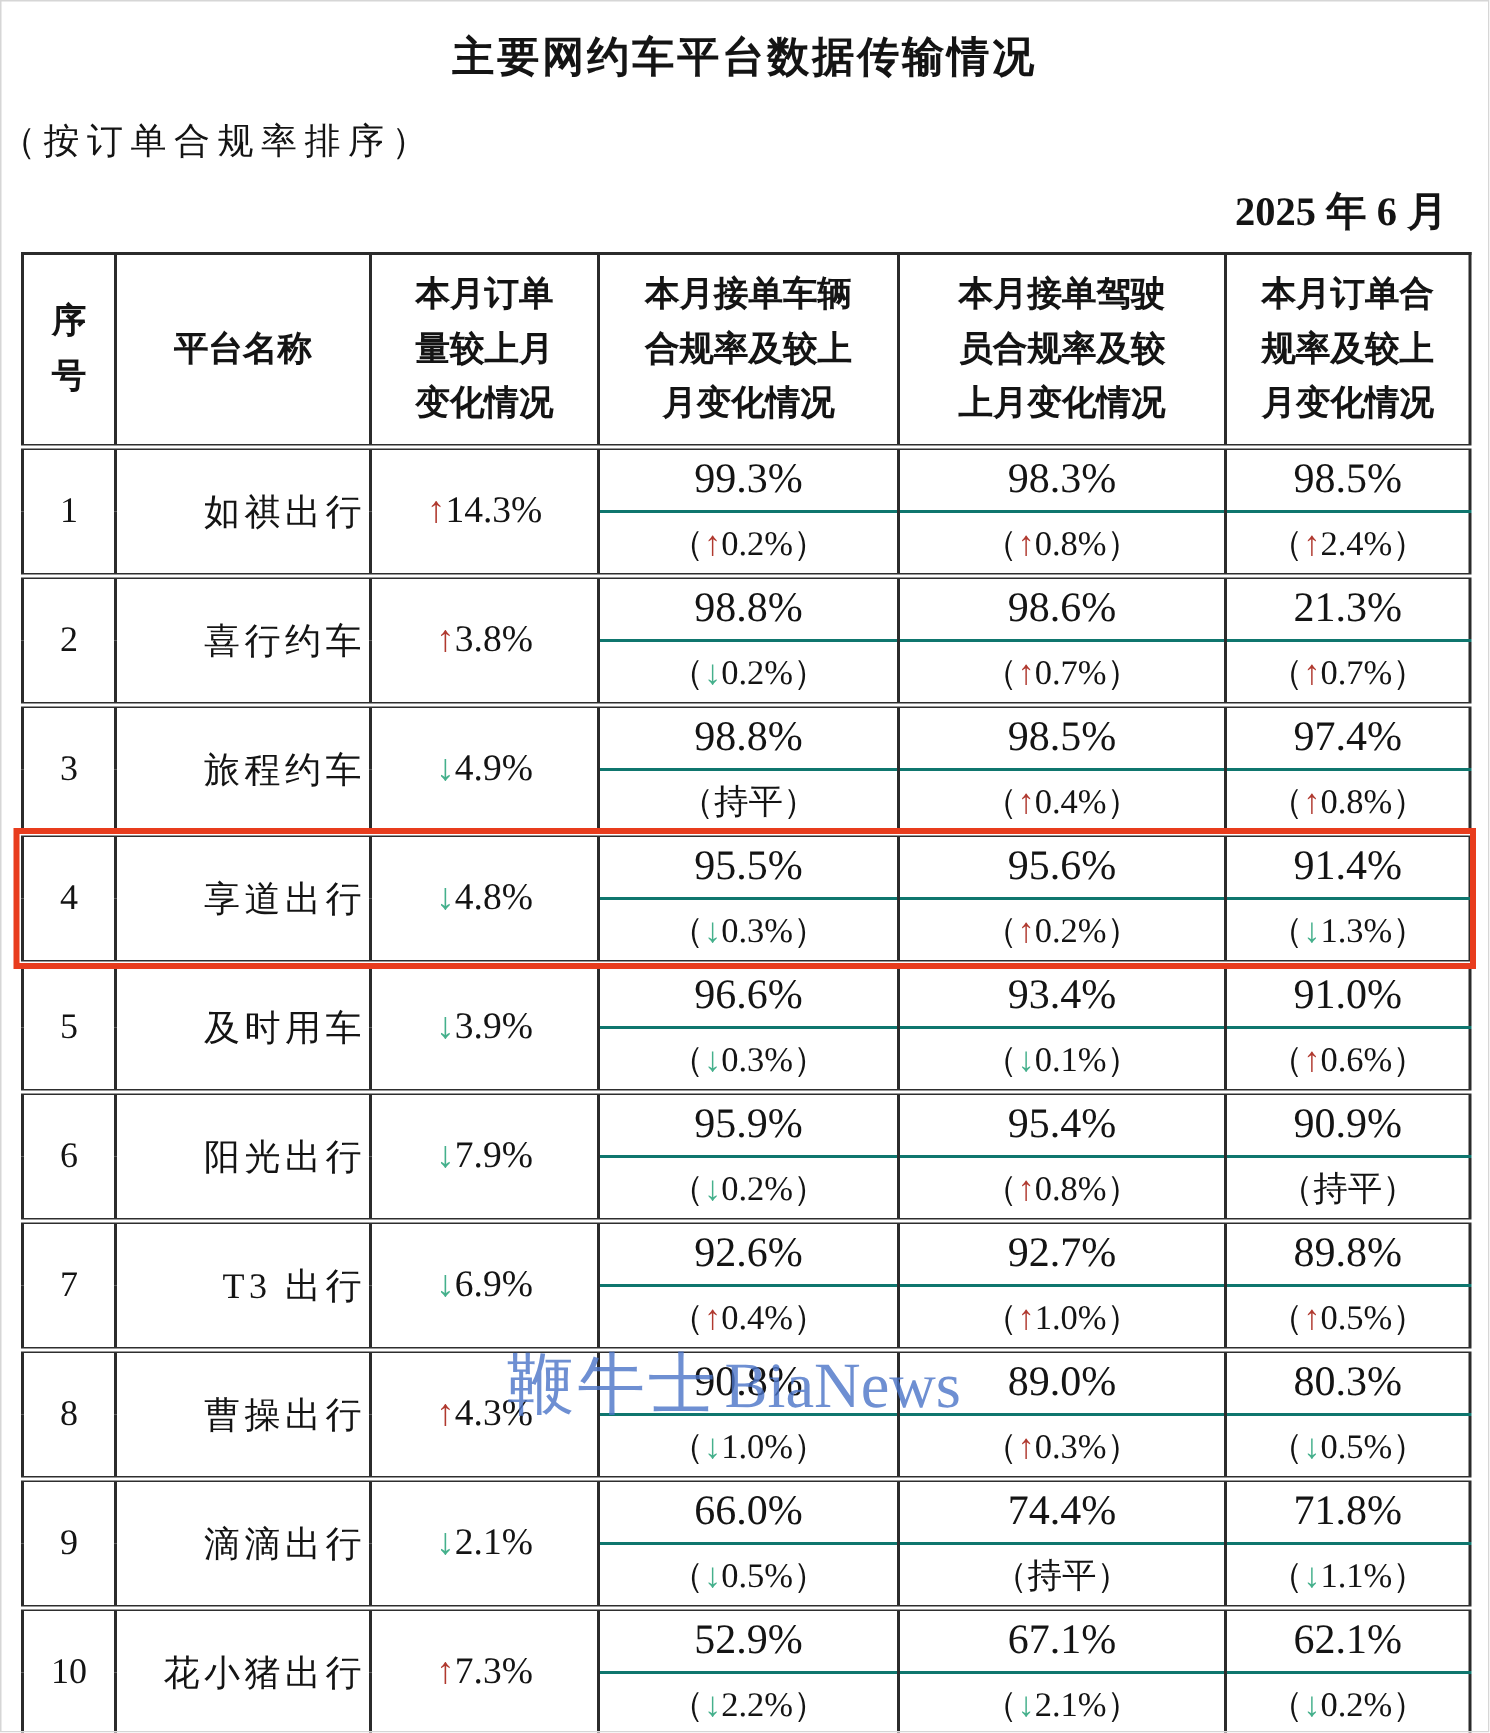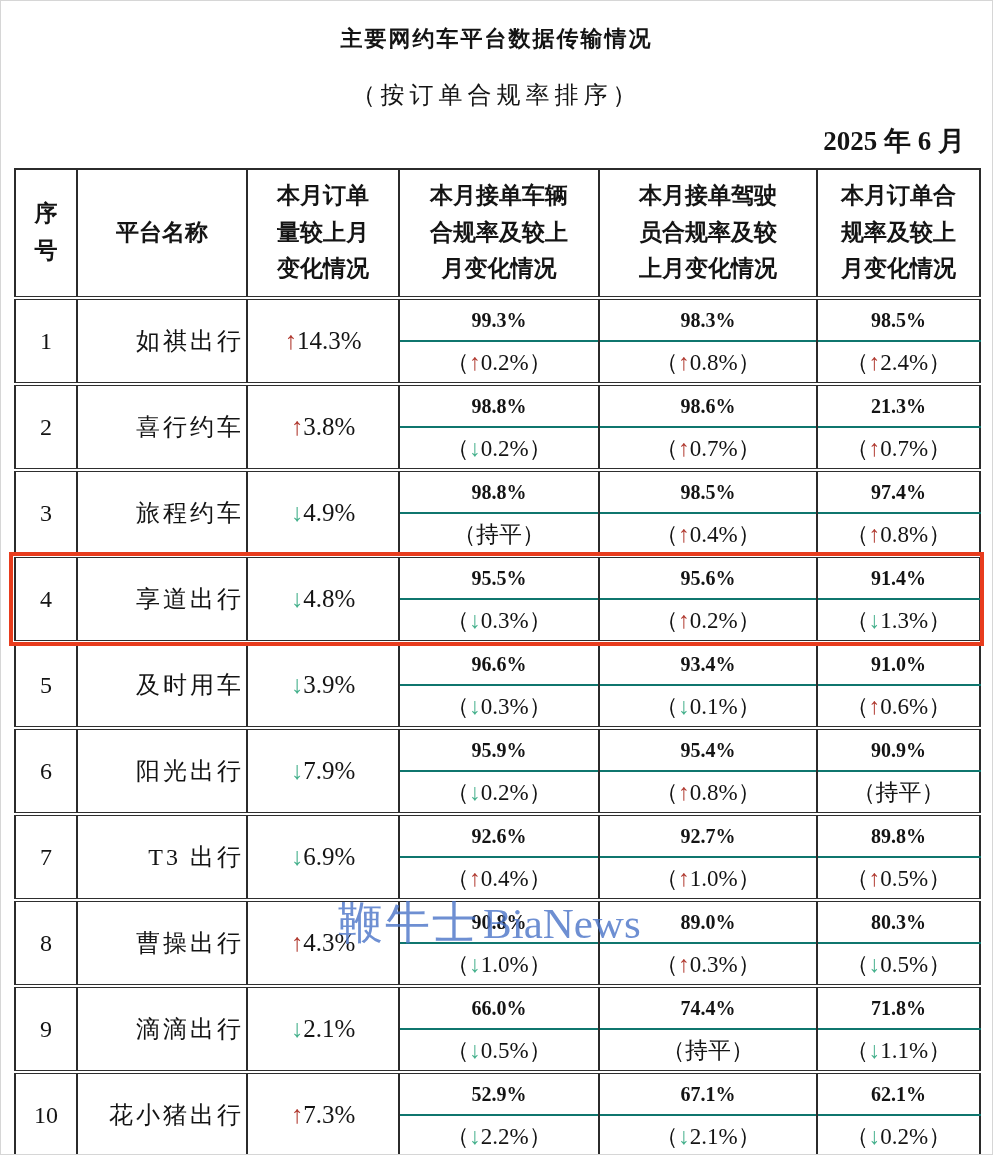--- a/index.html
+++ b/index.html
@@ -13,28 +13,28 @@
   }
   .page-frame{
     position:absolute;inset:0;
     border:1px solid #d6d6d6;
     pointer-events:none;
     z-index:9;
   }
   .title{
     margin-top:16px;
     text-align:center;
-    font-size:22px;
+    font-size:28px;
     font-weight:bold;
     letter-spacing:2px;
     line-height:46px;
   }
   .subtitle{
     margin-top:16px;
-    text-align:center;
+    text-align:left;
     font-size:24px;
     letter-spacing:5px;
     line-height:34px;
   }
   .date-line{
     margin-top:12px;
     margin-bottom:10px;
     text-align:right;
     padding-right:28px;
     font-size:27px;
@@ -66,21 +66,21 @@
     font-weight:bold;
     line-height:1.6;
     white-space:pre-line;
     border-bottom:2px solid #2b2b2b;
   }
   tr.r-top td{border-top:4px double #2e2e2e;}
   tr.r-bot td{border-top:2px solid #0f766e;}
   td.c-no{font-size:24px;}
   td.c-name{font-size:24px;letter-spacing:3px;text-align:right;}
   td.c-chg{font-size:25px;}
-  td.c-rate{height:40px;font-size:20px;font-weight:bold;}
+  td.c-rate{height:40px;font-size:28px;}
   td.c-sub{height:40px;font-size:23px;}
   .arr{font-weight:normal;}
   .arr.up{color:#b0392f;}
   .arr.down{color:#45b08c;}
   #highlight-box{
     display:none;
     position:absolute;
     left:-5px;
     width:calc(100% + 10px);
     border:4px solid #e83c1d;

